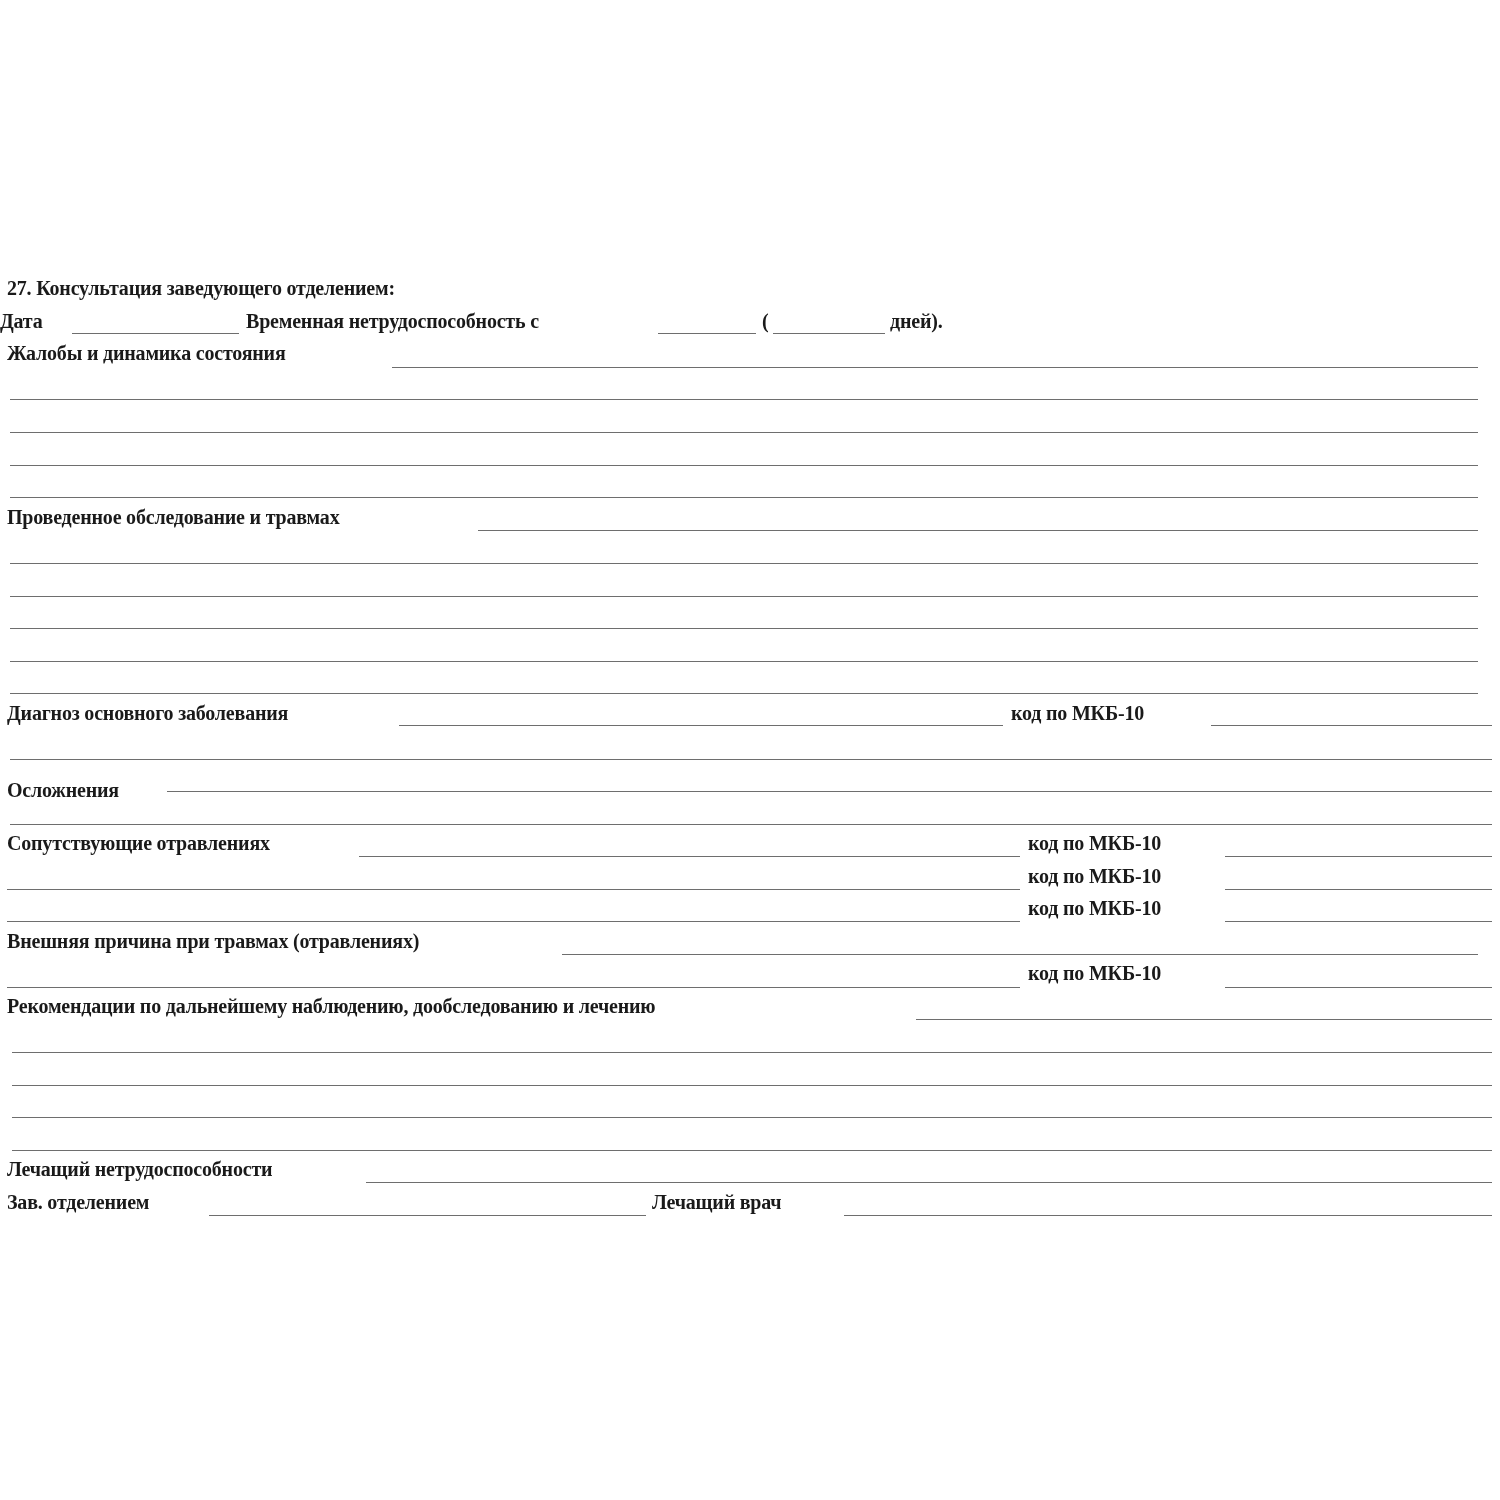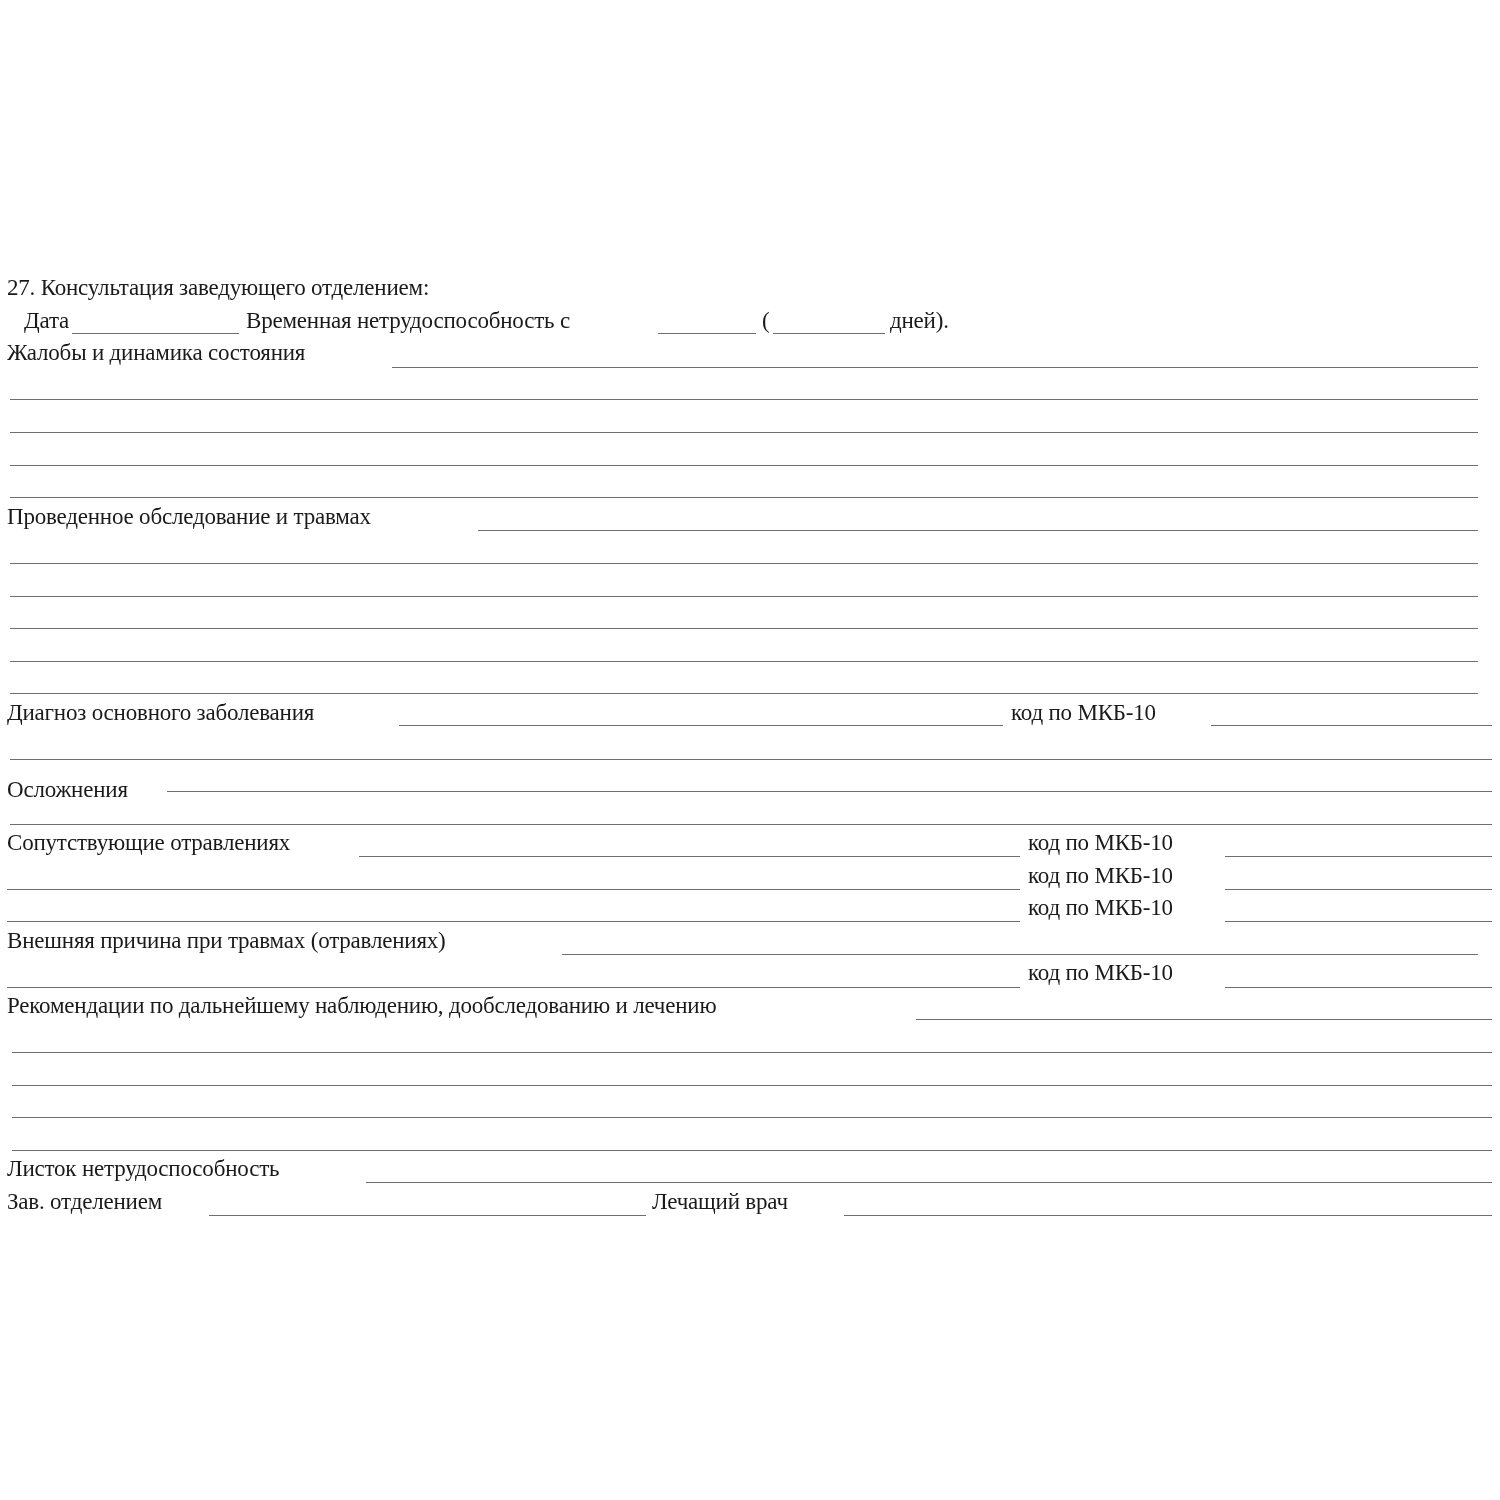--- a/index.html
+++ b/index.html
@@ -1,27 +1,27 @@
 <!DOCTYPE html>
 <html><head>
   <meta charset="utf-8">
   <style>
     html, body { margin: 0; padding: 0; background: #ffffff; }
     body { width: 1500px; height: 1500px; position: relative; overflow: hidden;
            font-family: "Liberation Serif", "DejaVu Serif", serif; color: #1a1a1a; }
-    .lbl { position: absolute; font-size: 23px; line-height: 30px; white-space: nowrap; letter-spacing: -0.2px; }
+    .lbl { position: absolute; font-size: 20px; line-height: 30px; white-space: nowrap; letter-spacing: -0.2px; font-weight: bold; }
     .ln { position: absolute; height: 0; border-top: 1.5px solid #6e6e6e; }
     .fld { cursor: text; }
   </style>
 </head>
 <body>
 
 <div class="lbl" style="left:7px;top:273px;">27. Консультация заведующего отделением:</div>
 
-<div class="lbl" style="left:24px;top:306px;text-align:center;">Дата</div>
+<div class="lbl" style="left:0;top:306px;text-align:center;">Дата</div>
 <div class="ln fld" style="left:72px;top:333px;width:167px;"></div>
 <div class="lbl" style="left:246px;top:306px;">Временная нетрудоспособность с</div>
 <div class="ln fld" style="left:658px;top:333px;width:98px;"></div>
 <div class="lbl" style="left:762px;top:306px;">(</div>
 <div class="ln fld" style="left:773px;top:333px;width:112px;"></div>
 <div class="lbl" style="left:890px;top:306px;text-align:right;">дней).</div>
 
 <div class="lbl" style="left:7px;top:338px;">Жалобы и динамика состояния</div>
 <div class="ln fld" style="left:392px;top:367px;width:1086px;"></div>
 <div class="ln fld" style="left:10px;top:399px;width:1468px;"></div>
@@ -66,19 +66,19 @@
 <div class="lbl" style="left:1028px;top:958px;">код по МКБ-10</div>
 <div class="ln fld" style="left:1225px;top:987px;width:267px;"></div>
 
 <div class="lbl" style="left:7px;top:991px;">Рекомендации по дальнейшему наблюдению, дообследованию и лечению</div>
 <div class="ln fld" style="left:916px;top:1019px;width:576px;"></div>
 <div class="ln fld" style="left:12px;top:1052px;width:1480px;"></div>
 <div class="ln fld" style="left:12px;top:1085px;width:1480px;"></div>
 <div class="ln fld" style="left:12px;top:1117px;width:1480px;"></div>
 <div class="ln fld" style="left:12px;top:1150px;width:1480px;"></div>
 
-<div class="lbl" style="left:7px;top:1154px;">Листок нетрудоспособность</div>
+<div class="lbl" style="left:7px;top:1154px;">Лечащий нетрудоспособности</div>
 <div class="ln fld" style="left:366px;top:1182px;width:1126px;"></div>
 
 <div class="lbl" style="left:7px;top:1187px;">Зав. отделением</div>
 <div class="ln fld" style="left:209px;top:1215px;width:437px;"></div>
 <div class="lbl" style="left:652px;top:1187px;">Лечащий врач</div>
 <div class="ln fld" style="left:844px;top:1215px;width:648px;"></div>
 
 </body></html>

